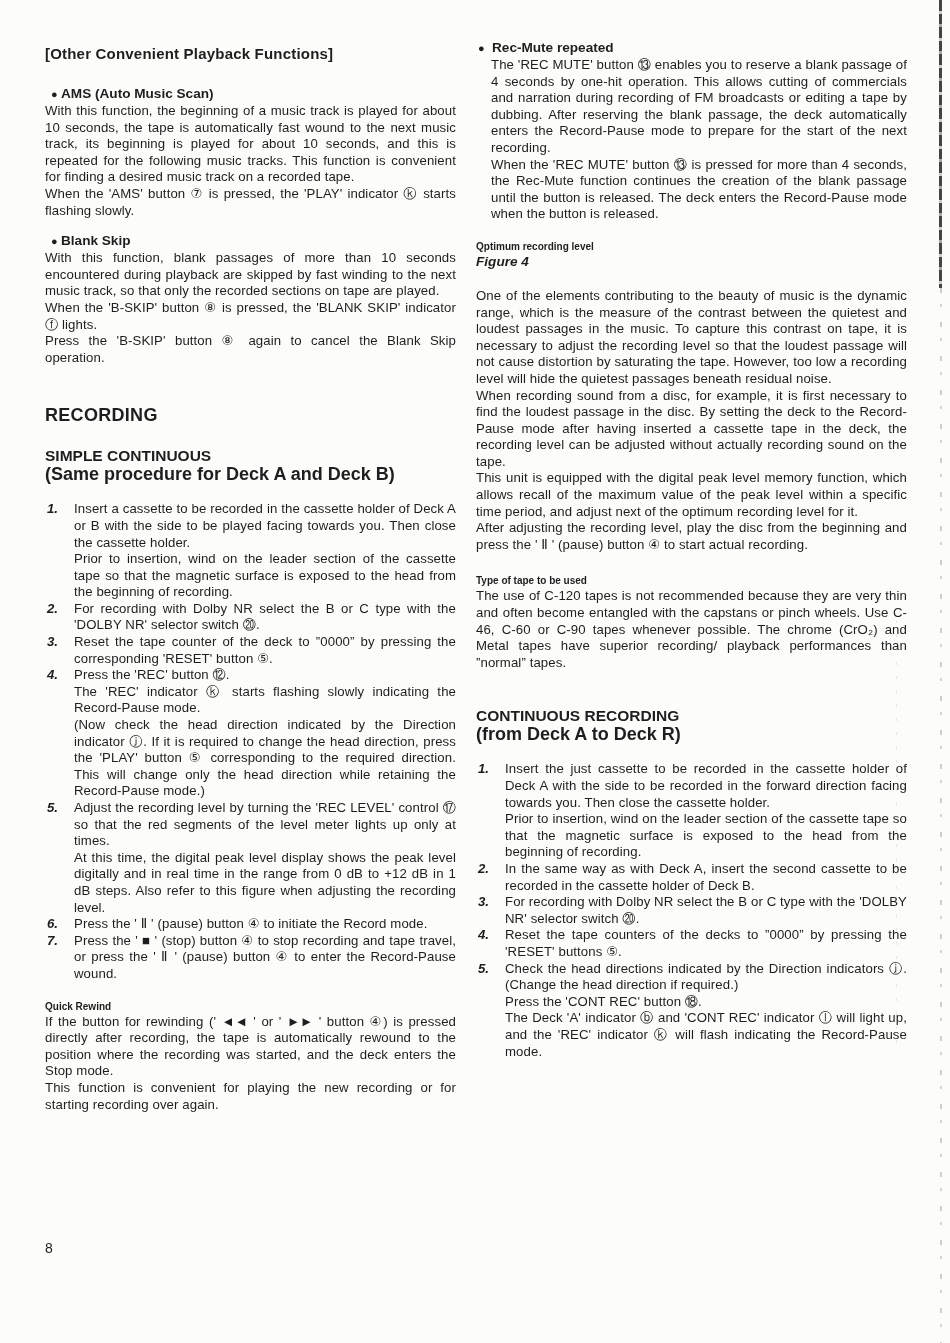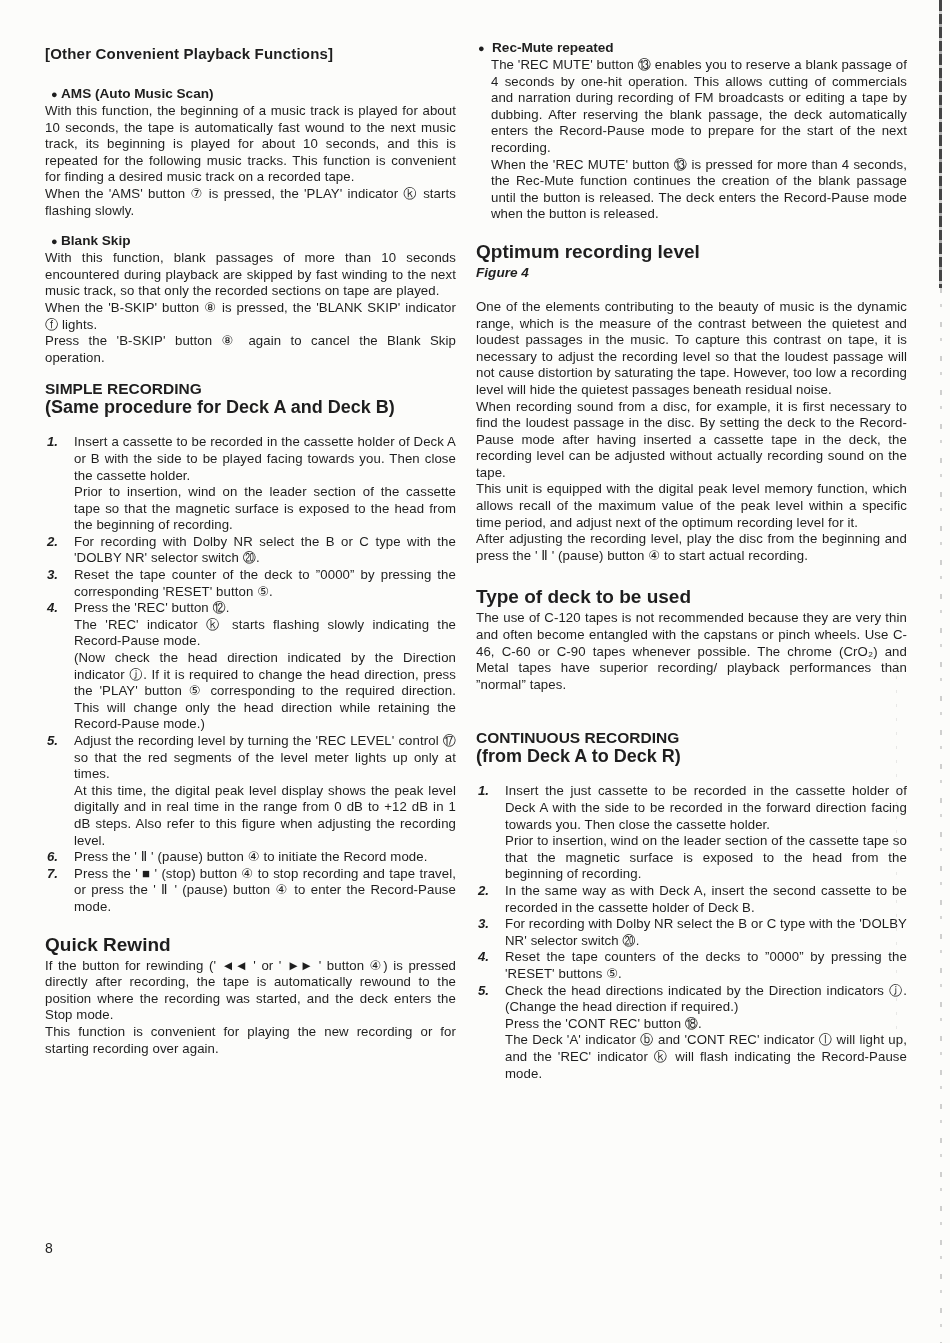--- a/index.html
+++ b/index.html
@@ -48,21 +48,21 @@
   .big-head {
     font-size: 18px;
     font-weight: bold;
     letter-spacing: 0.3px;
     margin-top: 39px;
     margin-bottom: 21px;
   }
   .sub-head  { font-size: 15.5px; font-weight: bold; line-height: 18px; }
   .sub-head2 { font-size: 18px; font-weight: bold; line-height: 18px; margin-bottom: 18px; }
 
-  .minor-head { font-size: 19px; font-weight: bold; margin-bottom: 2px; }
+  .minor-head { font-size: 10px; font-weight: bold; margin-bottom: 2px; }
   .figure-ref { font-size: 13.6px; font-weight: bold; font-style: italic; margin-bottom: 19px; }
 
   .steps { margin-top: 17px; }
   .step { display: flex; }
   .step-num {
     flex: none;
     width: 29px;
     font-size: 13.2px;
     line-height: 16.6px;
     font-weight: bold;
@@ -127,22 +127,23 @@
     <div class="bullet-section">
       <div class="bullet-head">
         <span class="bullet-glyph">●</span>
         <span>Blank Skip</span>
       </div>
       <div class="body-text bullet-body">With this function, blank passages of more than 10 seconds encountered during playback are skipped by fast winding to the next music track, so that only the recorded sections on tape are played.
 When the 'B-SKIP' button ⑧ is pressed, the 'BLANK SKIP' indicator ⓕ lights.
 Press the 'B-SKIP' button ⑧ again to cancel the Blank Skip operation.</div>
     </div>
 
-
-    <div class="sub-head">SIMPLE RECORDING</div>
+    <div class="big-head">RECORDING</div>
+
+    <div class="sub-head">SIMPLE CONTINUOUS</div>
     <div class="sub-head2">(Same procedure for Deck A and Deck B)</div>
 
     <div class="steps">
       <div class="step">
         <span class="step-num">1.</span>
         <span class="step-text body-text">Insert a cassette to be recorded in the cassette holder of Deck A or B with the side to be played facing towards you. Then close the cassette holder.
 Prior to insertion, wind on the leader section of the cassette tape so that the magnetic surface is exposed to the head from the beginning of recording.</span>
       </div>
       <div class="step">
         <span class="step-num">2.</span>
@@ -162,21 +163,21 @@
         <span class="step-num">5.</span>
         <span class="step-text body-text">Adjust the recording level by turning the 'REC LEVEL' control ⑰ so that the red segments of the level meter lights up only at times.
 At this time, the digital peak level display shows the peak level digitally and in real time in the range from 0 dB to +12 dB in 1 dB steps. Also refer to this figure when adjusting the recording level.</span>
       </div>
       <div class="step">
         <span class="step-num">6.</span>
         <span class="step-text body-text">Press the ' Ⅱ ' (pause) button ④ to initiate the Record mode.</span>
       </div>
       <div class="step">
         <span class="step-num">7.</span>
-        <span class="step-text body-text">Press the ' ■ ' (stop) button ④ to stop recording and tape travel, or press the ' Ⅱ ' (pause) button ④ to enter the Record-Pause mode.</span>
+        <span class="step-text body-text">Press the ' ■ ' (stop) button ④ to stop recording and tape travel, or press the ' Ⅱ ' (pause) button ④ to enter the Record-Pause wound.</span>
       </div>
     </div>
 
     <div class="quick-rewind">
       <div class="minor-head">Quick Rewind</div>
       <div class="body-text">If the button for rewinding (' ◄◄ ' or ' ►► ' button ④) is pressed directly after recording, the tape is automatically rewound to the position where the recording was started, and the deck enters the Stop mode.
 This function is convenient for playing the new recording or for starting recording over again.</div>
     </div>
 
   </div>
@@ -195,21 +196,21 @@
     <div class="optimum-section">
       <div class="minor-head">Qptimum recording level</div>
       <div class="figure-ref">Figure 4</div>
       <div class="body-text">One of the elements contributing to the beauty of music is the dynamic range, which is the measure of the contrast between the quietest and loudest passages in the music.  To capture this contrast on tape, it is necessary to adjust the recording level so that the loudest passage will not cause distortion by saturating the tape.  However, too low a recording level will hide the quietest passages beneath residual noise.
 When recording sound from a disc, for example, it is first necessary to find the loudest passage in the disc.  By setting the deck to the Record-Pause mode after having inserted a cassette tape in the deck, the recording level can be adjusted without actually recording sound on the tape.
 This unit is equipped with the digital peak level memory function, which allows recall of the maximum value of the peak level within a specific time period, and adjust next of the optimum recording level for it.
 After adjusting the recording level, play the disc from the beginning and press the ' Ⅱ ' (pause) button ④ to start actual recording.</div>
     </div>
 
     <div class="tape-section">
-      <div class="minor-head">Type of deck to be used</div>
+      <div class="minor-head">Type of tape to be used</div>
       <div class="body-text">The use of C-120 tapes is not recommended because they are very thin and often become entangled with the capstans or pinch wheels.  Use C-46, C-60 or C-90 tapes whenever possible. The chrome (CrO₂) and Metal tapes have superior recording/ playback performances than ”normal” tapes.</div>
     </div>
 
     <div class="continuous-section">
       <div class="sub-head">CONTINUOUS RECORDING</div>
       <div class="sub-head2">(from Deck A to Deck R)</div>
 
       <div class="steps">
         <div class="step">
           <span class="step-num">1.</span>

